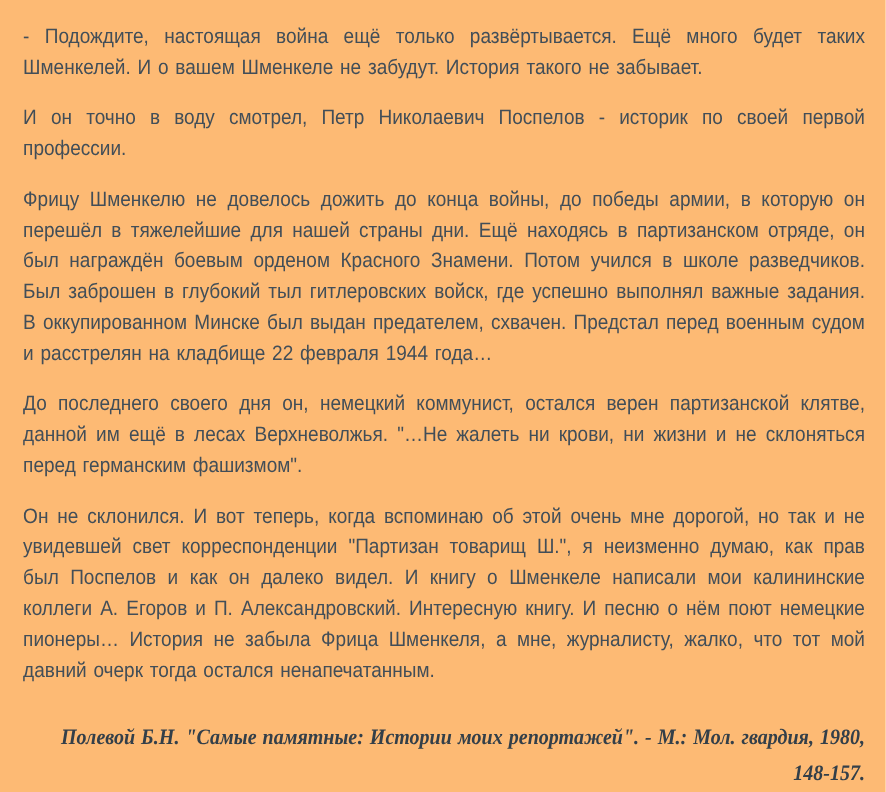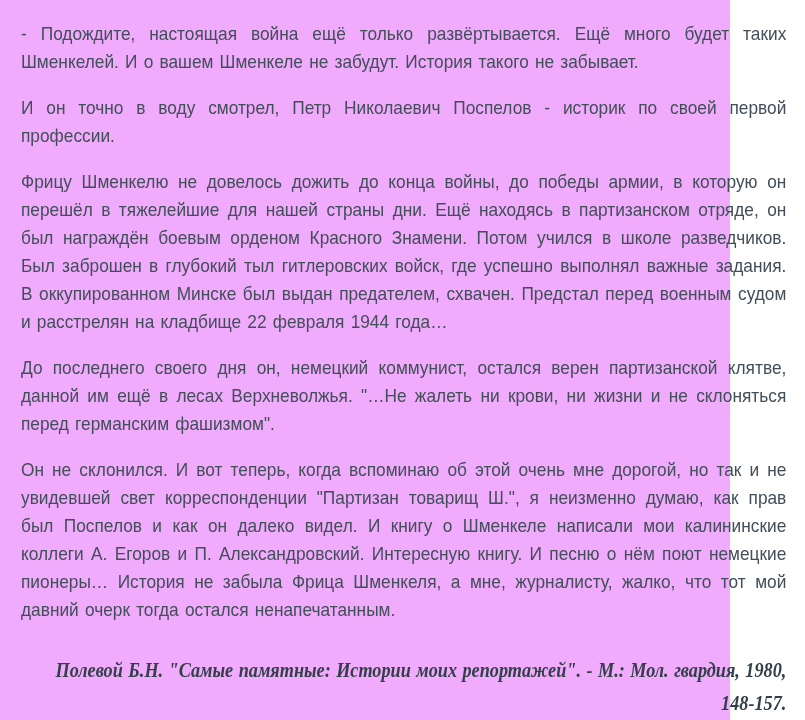--- a/index.html
+++ b/index.html
@@ -5,24 +5,24 @@
   html, body {
     margin: 0;
     padding: 0;
     background: #ffffff;
     width: 805px;
     height: 720px;
     overflow: hidden;
   }
   .page {
     box-sizing: border-box;
-    width: 730px;
+    width: 805px;
     height: 720px;
     padding: 20px 20px 0 21px;
-    background: #f0abfc;
+    background: #fdba74;
   }
   
   .body-copy {
     width: 841px;
     transform: scaleX(0.91);
     transform-origin: 0 0;
   }
   .body-copy p.body-paragraph {
     margin: 0 0 18px 0;
     font-family: "Liberation Sans", sans-serif;

